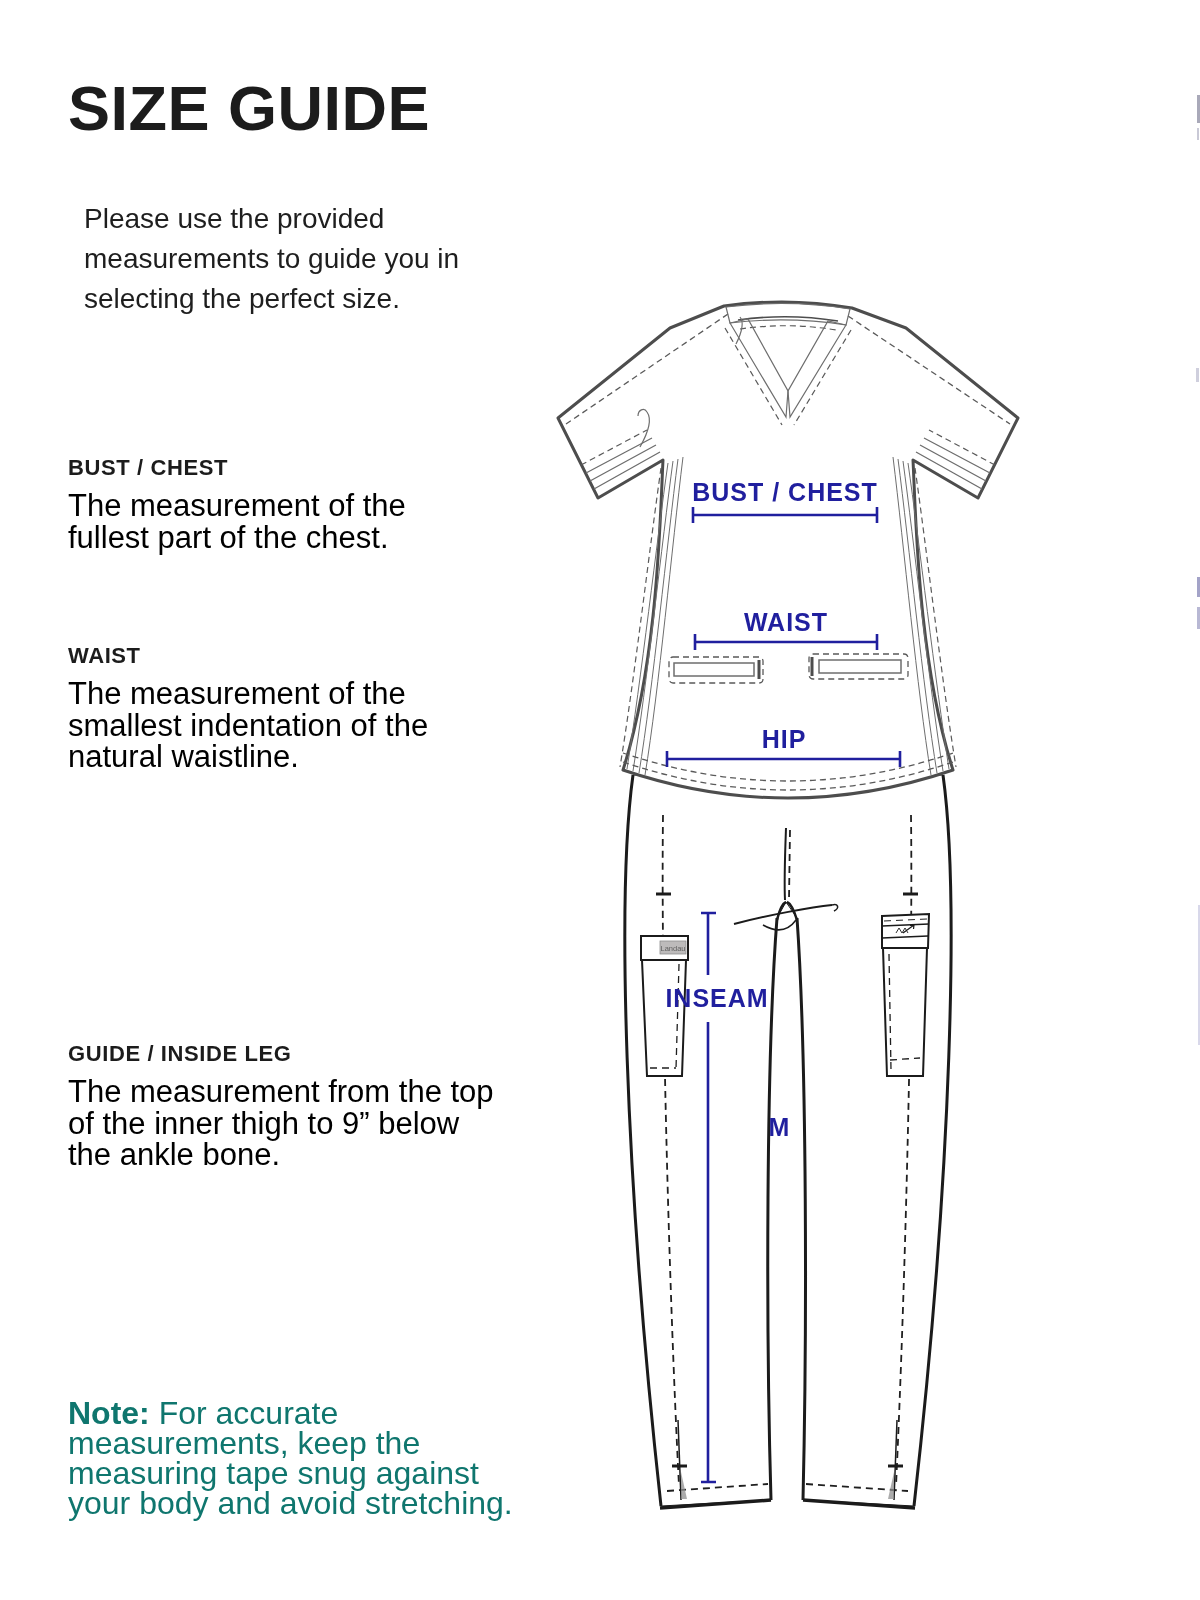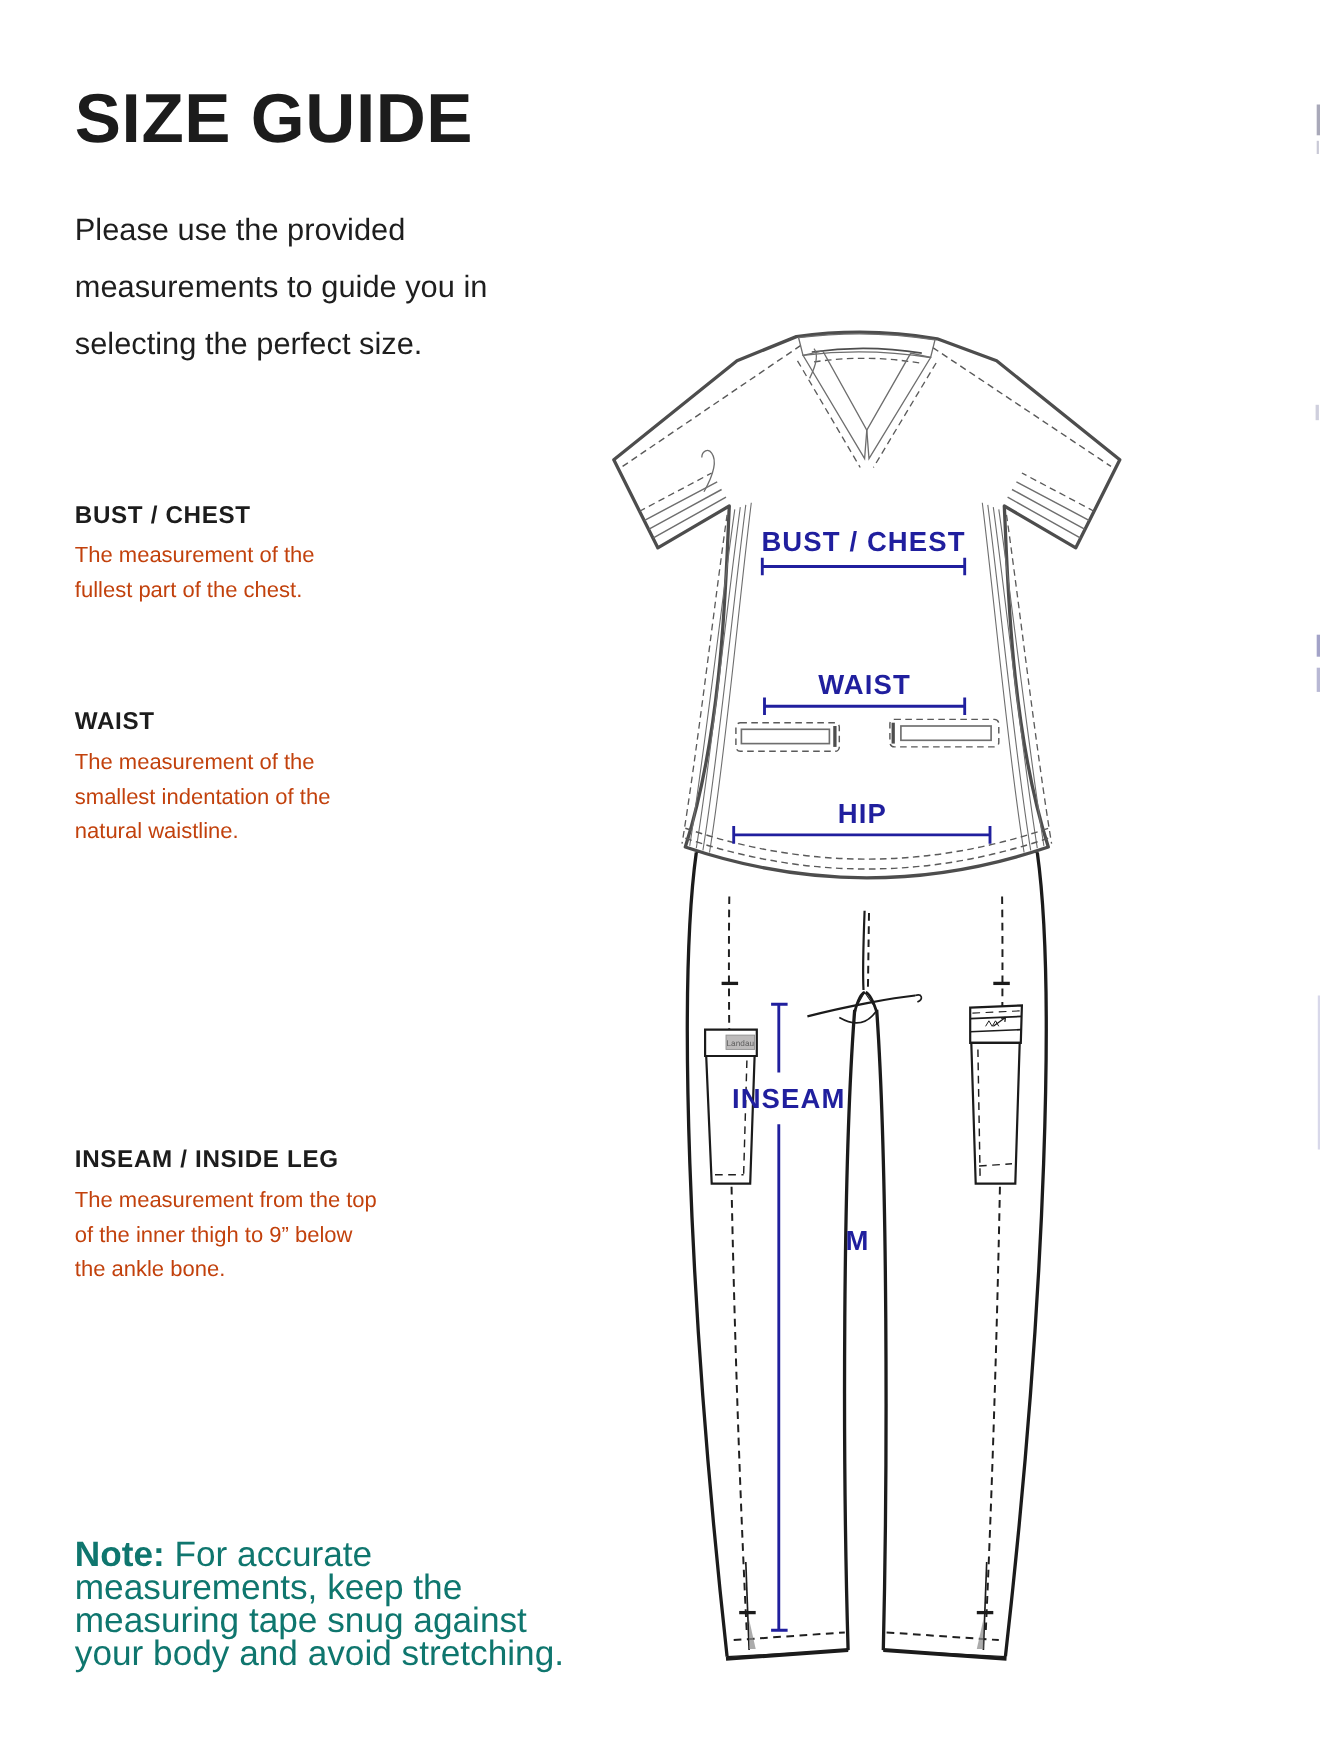--- a/index.html
+++ b/index.html
@@ -1,22 +1,22 @@
 <!DOCTYPE html>
 <html style="--annotation: #201f9e; --line-gray: #4d4d4d; --line-dark: #1b1b1b;"><head>
 <meta charset="utf-8">
 <style>
   html,body{margin:0;padding:0;background:#ffffff;}
   .page{position:relative;width:1200px;height:1566px;background:#fff;overflow:hidden;
         font-family:"Liberation Sans",sans-serif;color:#1d1d1d;}
   .col{position:absolute;left:68px;width:446px;}
   h1.title{margin:0;font-size:63px;font-weight:800;letter-spacing:0.5px;color:#1c1c1c;}
-  .intro{margin:0;font-size:28px;line-height:52px;white-space:pre-line;color:#1e1e1e;}
+  .intro{margin:16px;font-size:28px;line-height:40px;white-space:pre-line;color:#1e1e1e;}
   .def h2{margin:0 0 9px 0;font-size:22px;font-weight:700;letter-spacing:0.6px;color:#1c1c1c;}
-  .def p{margin:0;font-size:20px;line-height:31.5px;white-space:pre-line;color:#c2410c;}
+  .def p{margin:0;font-size:31px;line-height:31.5px;white-space:pre-line;color:#000000;}
   .note{margin:0;font-size:32px;line-height:30px;white-space:pre-line;color:#0f766e;}
   .note strong{font-weight:700;}
   
   .diagram{position:absolute;left:520px;top:270px;width:500px;height:1280px;}
   .t-line{stroke:var(--line-gray,#4d4d4d);fill:none;}
   .t-fill{fill:#ffffff;stroke:var(--line-gray,#4d4d4d);}
   .t-thin{stroke:#6e6e6e;fill:none;}
   .t-dash{stroke:#5a5a5a;fill:none;stroke-dasharray:6 4;}
   .p-line{stroke:var(--line-dark,#1b1b1b);fill:none;}
   .p-fill{fill:#ffffff;stroke:var(--line-dark,#1b1b1b);}
@@ -46,21 +46,21 @@
 
   <section class="def col" style="position:absolute;top:643px;">
     <h2>WAIST</h2>
     <p>The measurement of the
 smallest indentation of the
 natural waistline.</p>
   </section>
 
 
   <section class="def col" style="position:absolute;top:1041px;">
-    <h2>INSEAM / INSIDE LEG</h2>
+    <h2>GUIDE / INSIDE LEG</h2>
     <p>The measurement from the top
 of the inner thigh to 9” below
 the ankle bone.</p>
   </section>
 
   <p class="note col" style="top:1398px;"><strong>Note:</strong> <span>For accurate
 measurements, keep the
 measuring tape snug against
 your body and avoid stretching.</span></p>
 

